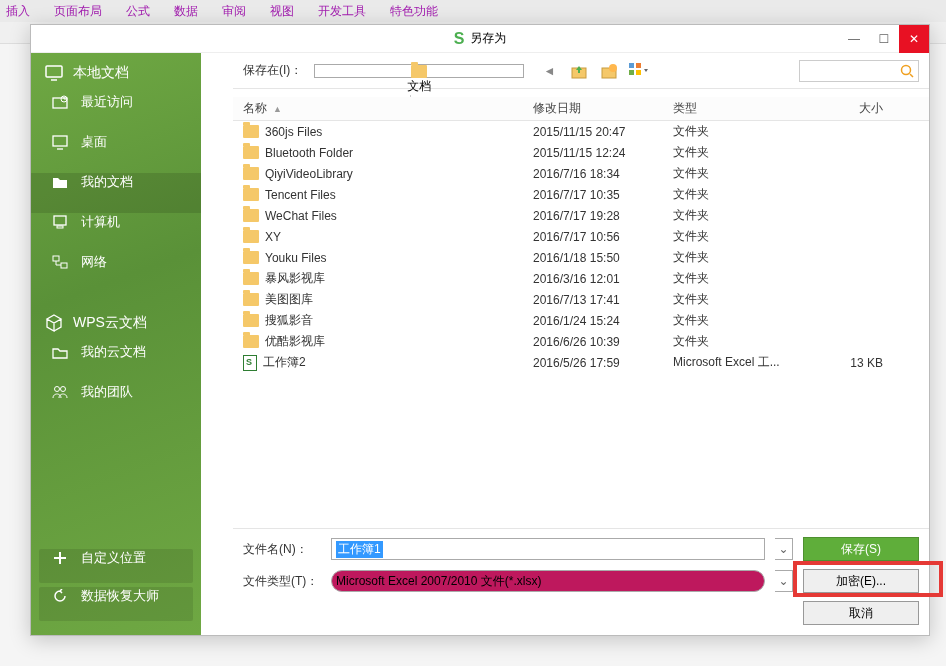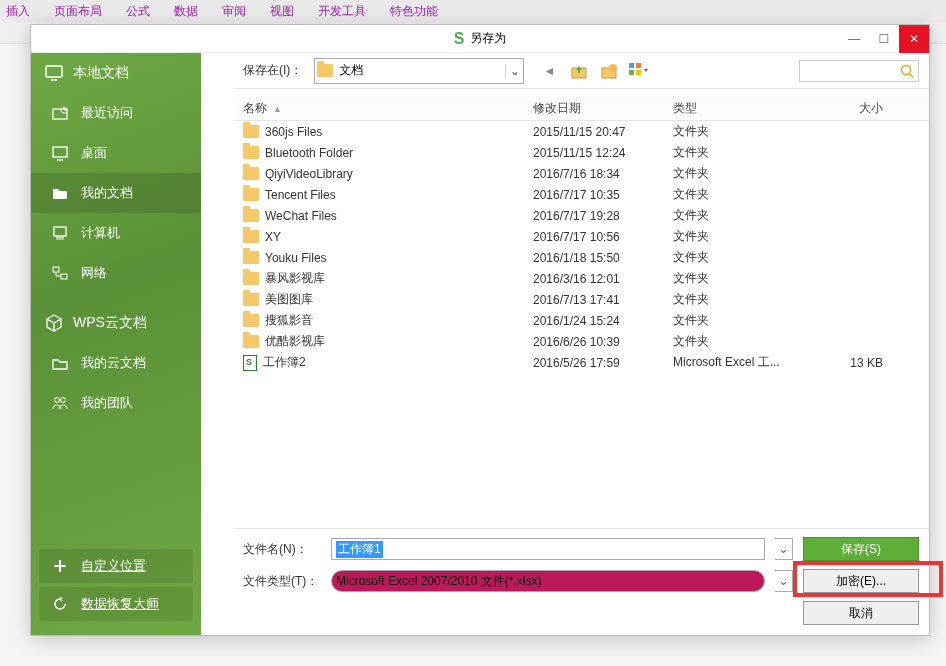--- a/index.html
+++ b/index.html
@@ -16,31 +16,31 @@
 .titlebar .logo { color: #4caf50; font-weight: bold; font-size: 16px; margin-right: 6px; }
 .titlebar .title { color: #000000; }
 .titlebar .winbtns { position: absolute; right: 0; top: 0; display: flex; height: 28px; }
 .titlebar .winbtns div { width: 30px; height: 28px; display: flex; align-items: center; justify-content: center; color: #666; }
 .titlebar .winbtns .close { background: #e81123; color: #fff; }
 
 .body { flex: 1; display: flex; min-height: 0; gap: 32px; }
 
 .sidebar { width: 170px; background: linear-gradient(160deg, #6fa843 0%, #5a9138 40%, #6fa843 100%); color: #fff; display: flex; flex-direction: column; position: relative; }
 .side-header { height: 40px; display: flex; align-items: center; padding: 0 14px; gap: 10px; font-size: 14px; }
-.side-item { height: 40px; display: flex; align-items: center; padding: 0 20px; gap: 12px; font-size: 13px; cursor: pointer; }
+.side-item { height: 40px; display: flex; padding: 0 20px; gap: 12px; font-size: 13px; cursor: pointer; }
 .side-item.selected { background: rgba(0,0,0,0.12); }
 .side-item .icon, .side-header .icon { width: 18px; height: 18px; display: inline-flex; align-items: center; justify-content: center; }
-.side-bottom { margin-top: auto; padding-bottom: 10px; text-decoration: underline; }
+.side-bottom { margin-top: auto; padding-bottom: 10px; }
 .side-bottom .side-item { background: rgba(0,0,0,0.1); margin: 4px 8px; border-radius: 2px; height: 34px; padding: 0 12px; }
 
 .main { flex: 1; display: flex; flex-direction: column; min-width: 0; }
 
 .toolbar-row { height: 36px; display: flex; align-items: center; padding: 0 10px; gap: 8px; border-bottom: 1px solid #e5e5e5; }
 .toolbar-row .lbl { color: #333; margin-right: 4px; }
-.combo { display: flex; align-items: center; border: 1px solid #aaa; height: 26px; background: #fff; }
+.combo { display: flex; align-items: center; border: 1px solid #aaa; height: 14px; background: #fff; flex-direction: column; }
 .combo .ci { width: 20px; display: flex; align-items: center; justify-content: center; color: #e8a33d; }
 .combo .ct { flex: 1; padding: 0 4px; }
 .combo .cd { width: 18px; border-left: 1px solid #ccc; display: flex; align-items: center; justify-content: center; color: #666; }
 .tool-icons { display: flex; gap: 8px; margin-left: 6px; }
 .tool-icons div { width: 22px; height: 22px; display: flex; align-items: center; justify-content: center; border: 1px solid transparent; }
 .search-box { margin-left: auto; width: 120px; height: 22px; border: 1px solid #ccc; display: flex; align-items: center; padding: 0 4px; }
 .search-box .mag { color: #f0a020; margin-left: auto; }
 
 .list-header { height: 24px; display: flex; align-items: center; background: #fcfcfc; border-bottom: 1px solid #e5e5e5; color: #444; margin-top: 8px; }
 .col-name { flex: 0 0 300px; padding-left: 10px; display: flex; align-items: center; gap: 6px; }

